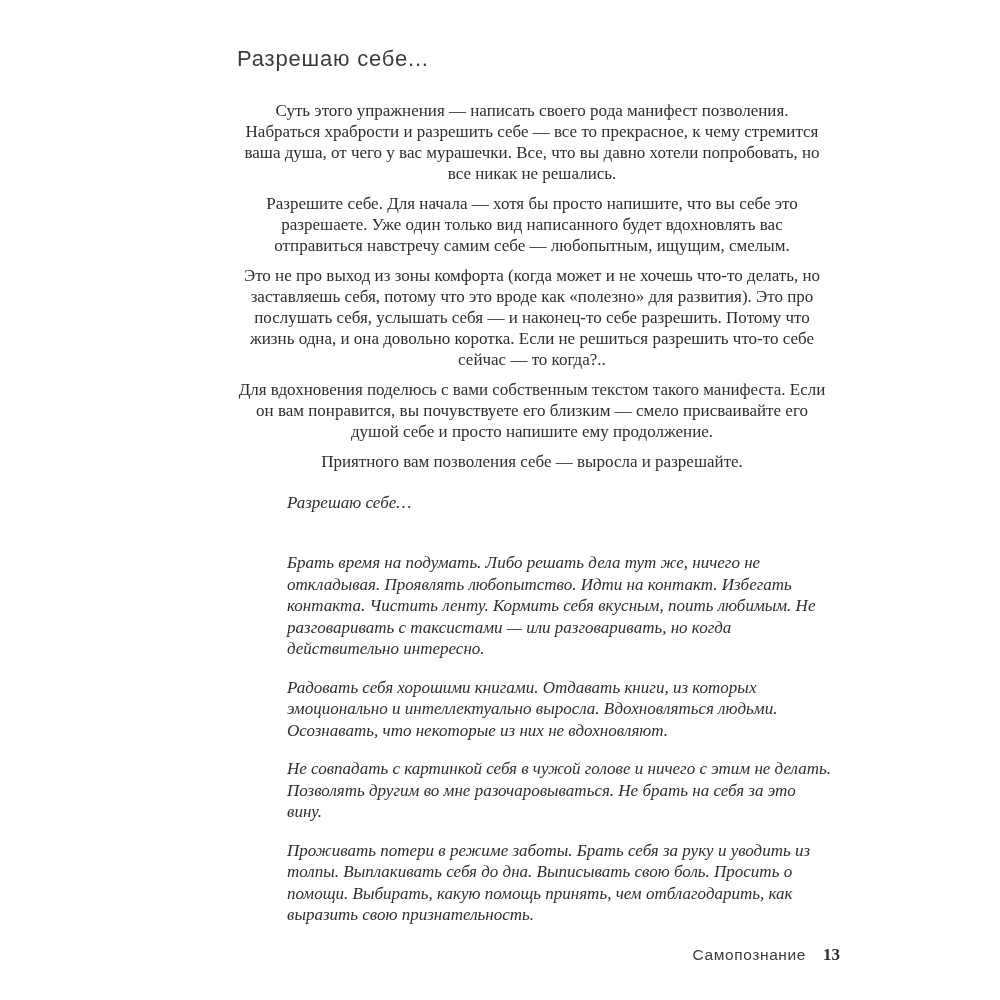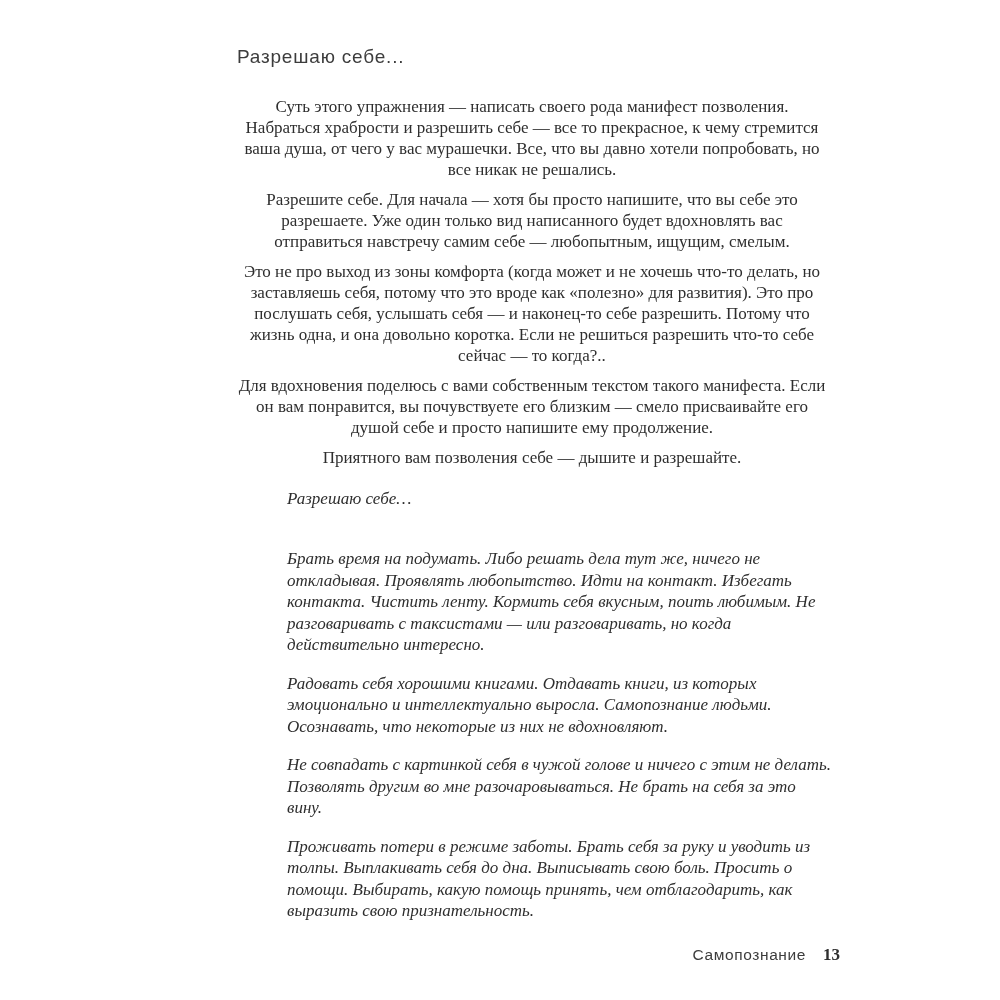--- a/index.html
+++ b/index.html
@@ -24,21 +24,21 @@
   }
   .content {
     position: absolute;
     top: 46px;
     left: 237px;
     width: 590px;
   }
   .chapter-title {
     font-family: "Liberation Sans", "DejaVu Sans", sans-serif;
     font-weight: 400;
-    font-size: 19px;
+    font-size: 22px;
     letter-spacing: 0.8px;
     color: #3c3c3c;
     margin: 0 0 28px 0;
   }
   .body-para {
     font-size: 17px;
     line-height: 21px;
     margin: 0 0 9px 0;
     text-align: center;
     color: #2e2e2e;
@@ -87,26 +87,26 @@
 
 <div class="page">
   <div class="content">
 
     <h1 class="chapter-title">Разрешаю себе...</h1>
 
     <p class="body-para">Суть этого упражнения — написать своего рода манифест позволения. Набраться храбрости и разрешить себе — все то прекрасное, к чему стремится ваша душа, от чего у вас мурашечки. Все, что вы давно хотели попробовать, но все никак не решались.</p>
     <p class="body-para">Разрешите себе. Для начала — хотя бы просто напишите, что вы себе это разрешаете. Уже один только вид написанного будет вдохновлять вас отправиться навстречу самим себе — любопытным, ищущим, смелым.</p>
     <p class="body-para">Это не про выход из зоны комфорта (когда может и не хочешь что-то делать, но заставляешь себя, потому что это вроде как «полезно» для развития). Это про послушать себя, услышать себя — и наконец-то себе разрешить. Потому что жизнь одна, и она довольно коротка. Если не решиться разрешить что-то себе сейчас — то когда?..</p>
     <p class="body-para">Для вдохновения поделюсь с вами собственным текстом такого манифеста. Если он вам понравится, вы почувствуете его близким — смело присваивайте его душой себе и просто напишите ему продолжение.</p>
-    <p class="body-para last">Приятного вам позволения себе — дышите и разрешайте.</p>
+    <p class="body-para last">Приятного вам позволения себе — выросла и разрешайте.</p>
 
     <div class="manifest">
       <p class="manifest-heading">Разрешаю себе…</p>
       <p class="manifest-para">Брать время на подумать. Либо решать дела тут же, ничего не откладывая. Проявлять любопытство. Идти на контакт. Избегать контакта. Чистить ленту. Кормить себя вкусным, поить любимым. Не разговаривать с таксистами — или разговаривать, но когда действительно интересно.</p>
-      <p class="manifest-para">Радовать себя хорошими книгами. Отдавать книги, из которых эмоционально и интеллектуально выросла. Самопознание людьми. Осознавать, что некоторые из них не вдохновляют.</p>
+      <p class="manifest-para">Радовать себя хорошими книгами. Отдавать книги, из которых эмоционально и интеллектуально выросла. Вдохновляться людьми. Осознавать, что некоторые из них не вдохновляют.</p>
       <p class="manifest-para">Не совпадать с картинкой себя в чужой голове и ничего с этим не делать. Позволять другим во мне разочаровываться. Не брать на себя за это вину.</p>
       <p class="manifest-para">Проживать потери в режиме заботы. Брать себя за руку и уводить из толпы. Выплакивать себя до дна. Выписывать свою боль. Просить о помощи. Выбирать, какую помощь принять, чем отблагодарить, как выразить свою признательность.</p>
     </div>
 
   </div>
 
   <div class="footer">
     <span class="footer-section">Самопознание</span>
     <span class="footer-page-number">13</span>
   </div>

